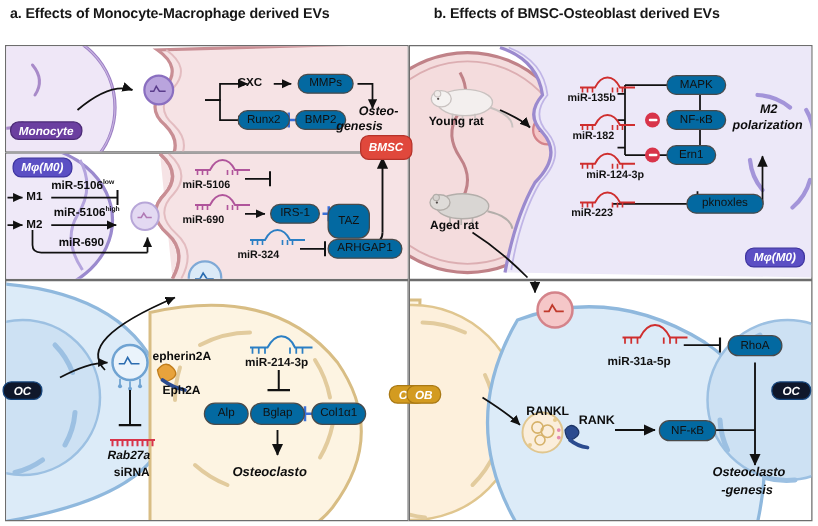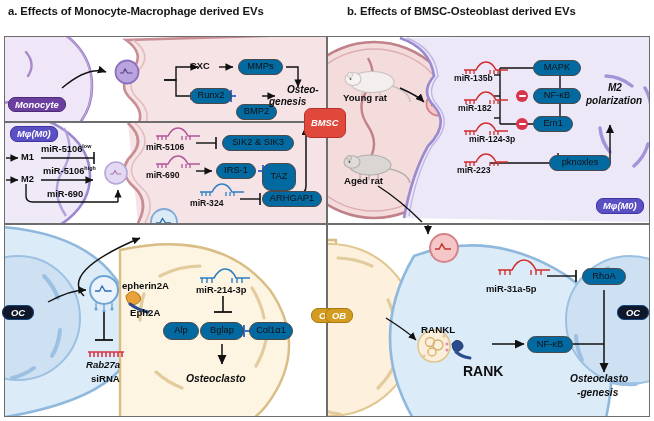--- a/index.html
+++ b/index.html
@@ -309,26 +309,26 @@
           <circle cx="447" cy="350" r="1.5"></circle>
         </g>
 
       <path d="M492,344 h32" fill="none" stroke="#111" stroke-width="1.5" marker-end="url(#ahb)"></path>
 
       <line x1="571" y1="344" x2="604" y2="344" stroke="#111" stroke-width="1.4"></line>
     </g>
   </svg>
 
   <div class="pill mono" style="left:8px;top:97px;height:15px;">Monocyte</div>
-  <div class="pill bmsc" style="left:304px;top:108px;height:30px;text-align:right;">BMSC</div>
+  <div class="pill bmsc" style="left:288px;top:108px;height:20px;text-align:right;">BMSC</div>
 
   <div class="lbl" style="left:190px;top:62px;">CXC</div>
   <div class="gbox" style="left:238px;top:59px;width:45px;height:16px;">MMPs</div>
   <div class="gbox" style="left:190px;top:88px;width:42px;height:16px;">Runx2</div>
-  <div class="gbox" style="left:236px;top:104px;width:41px;height:16px;">BMP2</div>
+  <div class="gbox" style="left:236px;top:88px;width:41px;height:16px;">BMP2</div>
   <div class="lbl ital" style="left:287px;top:85px;font-size:10px;">Osteo-</div>
   <div class="lbl ital" style="left:269px;top:97px;font-size:10px;">genesis</div>
 
   <div class="pill mphi" style="left:10px;top:126px;height:16px;">Mφ(M0)</div>
 
   <div class="lbl" style="left:21px;top:153px;">M1</div>
   <div class="lbl" style="left:21px;top:175px;">M2</div>
 
   <div class="lbl" style="left:41px;top:144px;">
     <span>miR-5106</span><span class="sup">low</span>
@@ -429,21 +429,20 @@
           <path d="M505,270 v5"></path>
           <path d="M510,270 v5"></path>
         <path d="M531,270 v5"></path>
           <path d="M536,270 v5"></path>
           <path d="M541,270 v5"></path>
       </g>
     </g>
   </svg>
 
   <div class="mirlabel" style="left:146px;top:142px;">miR-5106</div>
-  <div class="gbox" style="left:222px;top:135px;width:72px;height:16px;">SIK2 &amp; SIK3</div>
 
   <div class="mirlabel" style="left:146px;top:170px;">miR-690</div>
   <div class="gbox" style="left:216px;top:163px;width:40px;height:16px;">IRS-1</div>
   <div class="gbox" style="left:262px;top:163px;width:34px;height:28px;">TAZ</div>
 
   <div class="mirlabel" style="left:190px;top:198px;">miR-324</div>
   <div class="gbox" style="left:262px;top:191px;width:60px;height:16px;">ARHGAP1</div>
 
   <div class="lbl" style="left:343px;top:93px;font-size:9.6px;">Young rat</div>
   <div class="lbl" style="left:344px;top:176px;font-size:9.6px;">Aged rat</div>
@@ -485,20 +484,20 @@
 
   <div class="lbl ital" style="left:186px;top:374px;font-size:10.4px;">Osteoclasto</div>
 
   <div class="pill ob" style="left:325px;top:308px;height:15px;width:28px;">OB</div>
   <div class="pill oc" style="left:617px;top:305px;height:15px;width:32px;">OC</div>
 
   <div class="mirlabel" style="left:486px;top:283px;font-size:9.4px;">miR-31a-5p</div>
   <div class="gbox" style="left:582px;top:268px;width:44px;height:17px;">RhoA</div>
 
   <div class="lbl" style="left:421px;top:325px;font-size:9.8px;">RANKL</div>
-  <div class="lbl" style="left:463px;top:364px;font-size:14px;">RANK</div>
+  <div class="lbl" style="left:463px;top:332px;font-size:10px;">RANK</div>
 
   <div class="gbox" style="left:527px;top:336px;width:46px;height:17px;">NF-κB</div>
 
   <div class="lbl ital" style="left:570px;top:374px;font-size:10.2px;">Osteoclasto</div>
   <div class="lbl ital" style="left:577px;top:388px;font-size:10.2px;">-genesis</div>
 
 </div>
 
 </body></html>

